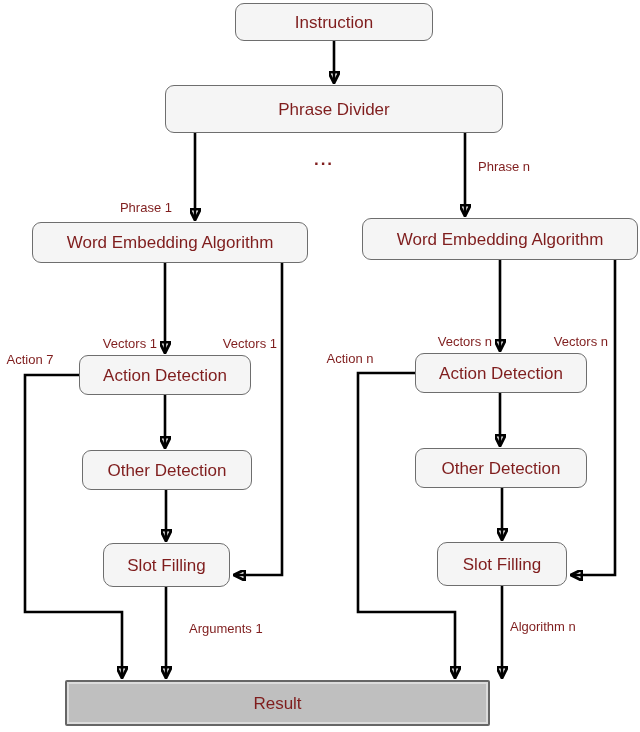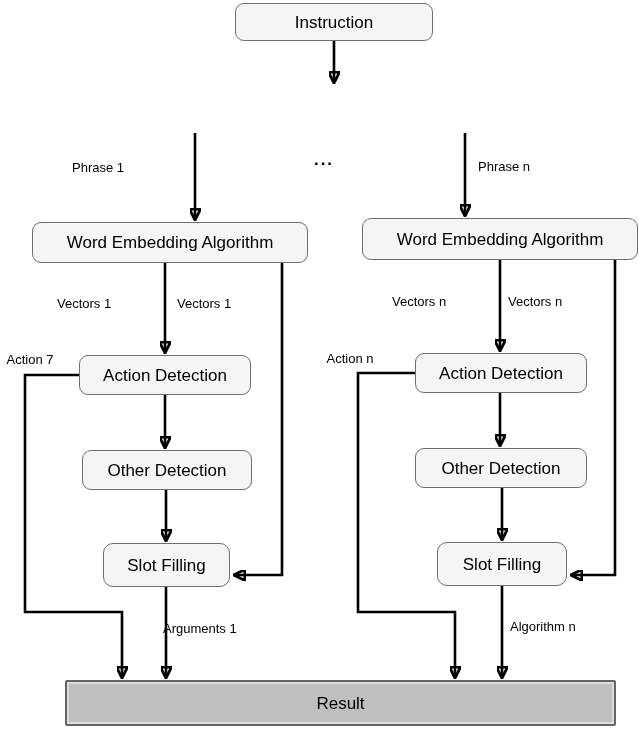--- a/index.html
+++ b/index.html
@@ -8,21 +8,21 @@
     --result-fill:#bfbfbf;
     --result-border:#666666;
     --arrow:#000000;
     --background:#ffffff;
   }
   html,body{margin:0;padding:0;background:var(--background);}
   .stage{
     position:relative;width:640px;height:732px;overflow:hidden;
     background:var(--background);
     font-family:"Liberation Sans", sans-serif;
-    color:#000000;
+    color:#7f1d1d;
   }
   .connectors{position:absolute;left:0;top:0;width:640px;height:732px;}
   .connectors path{fill:none;stroke:var(--arrow);stroke-width:2.6;stroke-linejoin:miter;}
   .node{
     position:absolute;box-sizing:border-box;
     background:var(--node-fill);
     border:1.4px solid var(--node-border);
     border-radius:9px;
     display:flex;align-items:center;justify-content:center;
     font-size:17px;line-height:1;white-space:nowrap;
@@ -30,21 +30,21 @@
   .node.result{
     background:var(--result-fill);
     border:2px solid var(--result-border);
     border-radius:2px;
     box-shadow:inset 0 0 0 2px rgba(255,255,255,.45);
     font-size:17px;
   }
   .edge-label{
     position:absolute;font-size:13px;line-height:1.15;white-space:nowrap;
   }
-  .edge-label.right-align{text-align:left;}
+  .edge-label.right-align{text-align:right;margin-top:40px;}
   .edge-label.center-align{text-align:center;}
   .ellipsis{font-size:17px;font-weight:700;letter-spacing:2px;}
 </style>
 </head>
 <body>
 
 <div class="stage">
 
   <svg class="connectors" viewBox="0 0 640 732" xmlns="http://www.w3.org/2000/svg">
     <defs>
@@ -64,54 +64,55 @@
     <path d="M166,490 V540" marker-end="url(#arrow)"></path>
     <path d="M502,488 V539" marker-end="url(#arrow)"></path>
     <path d="M166,587 V677" marker-end="url(#arrow)"></path>
     <path d="M502,586 V677" marker-end="url(#arrow)"></path>
     <path d="M79,375 H25 V612 H122 V677" marker-end="url(#arrow)"></path>
     <path d="M415,373 H358 V612 H455 V677" marker-end="url(#arrow)"></path>
   </svg>
 
   <div class="node" style="left:235px;top:3px;width:198px;height:38px;">Instruction</div>
 
+  <div class="node" style="left:165px;top:85px;width:338px;height:48px;">Phrase Divider</div>
 
   <div class="node" style="left:32px;top:222px;width:276px;height:41px;">Word Embedding Algorithm</div>
 
   <div class="node" style="left:362px;top:218px;width:276px;height:42px;">Word Embedding Algorithm</div>
 
   <div class="node" style="left:79px;top:355px;width:172px;height:40px;">Action Detection</div>
 
   <div class="node" style="left:415px;top:353px;width:172px;height:40px;">Action Detection</div>
 
   <div class="node" style="left:82px;top:450px;width:170px;height:40px;">Other Detection</div>
 
   <div class="node" style="left:415px;top:448px;width:172px;height:40px;">Other Detection</div>
 
   <div class="node" style="left:103px;top:543px;width:127px;height:44px;border-radius:10px;">Slot Filling</div>
 
   <div class="node" style="left:437px;top:542px;width:130px;height:44px;border-radius:10px;">Slot Filling</div>
 
-  <div class="node result" style="left:65px;top:680px;width:551px;height:46px;">Result</div>
+  <div class="node result" style="left:65px;top:680px;width:425px;height:46px;">Result</div>
 
   <div class="edge-label right-align" style="left:72px;top:161px;width:100px;">Phrase 1</div>
 
   <div class="edge-label center-align ellipsis" style="left:304px;top:150px;width:40px;">...</div>
 
   <div class="edge-label" style="left:478px;top:160px;text-align:center;">Phrase n</div>
 
   <div class="edge-label right-align" style="left:57px;top:297px;width:100px;">Vectors 1</div>
 
   <div class="edge-label right-align" style="left:177px;top:297px;width:100px;">Vectors 1</div>
 
   <div class="edge-label right-align" style="left:392px;top:295px;width:100px;">Vectors n</div>
 
   <div class="edge-label right-align" style="left:508px;top:295px;width:100px;">Vectors n</div>
 
   <div class="edge-label center-align" style="left:0px;top:353px;width:60px;">Action 7</div>
 
   <div class="edge-label center-align" style="left:320px;top:352px;width:60px;">Action n</div>
 
-  <div class="edge-label" style="left:163px;top:622px;">Arguments 1</div>
+  <div class="edge-label" style="left:189px;top:622px;">Arguments 1</div>
 
   <div class="edge-label" style="left:510px;top:620px;">Algorithm n</div>
 
 </div>
 
 </body></html>

